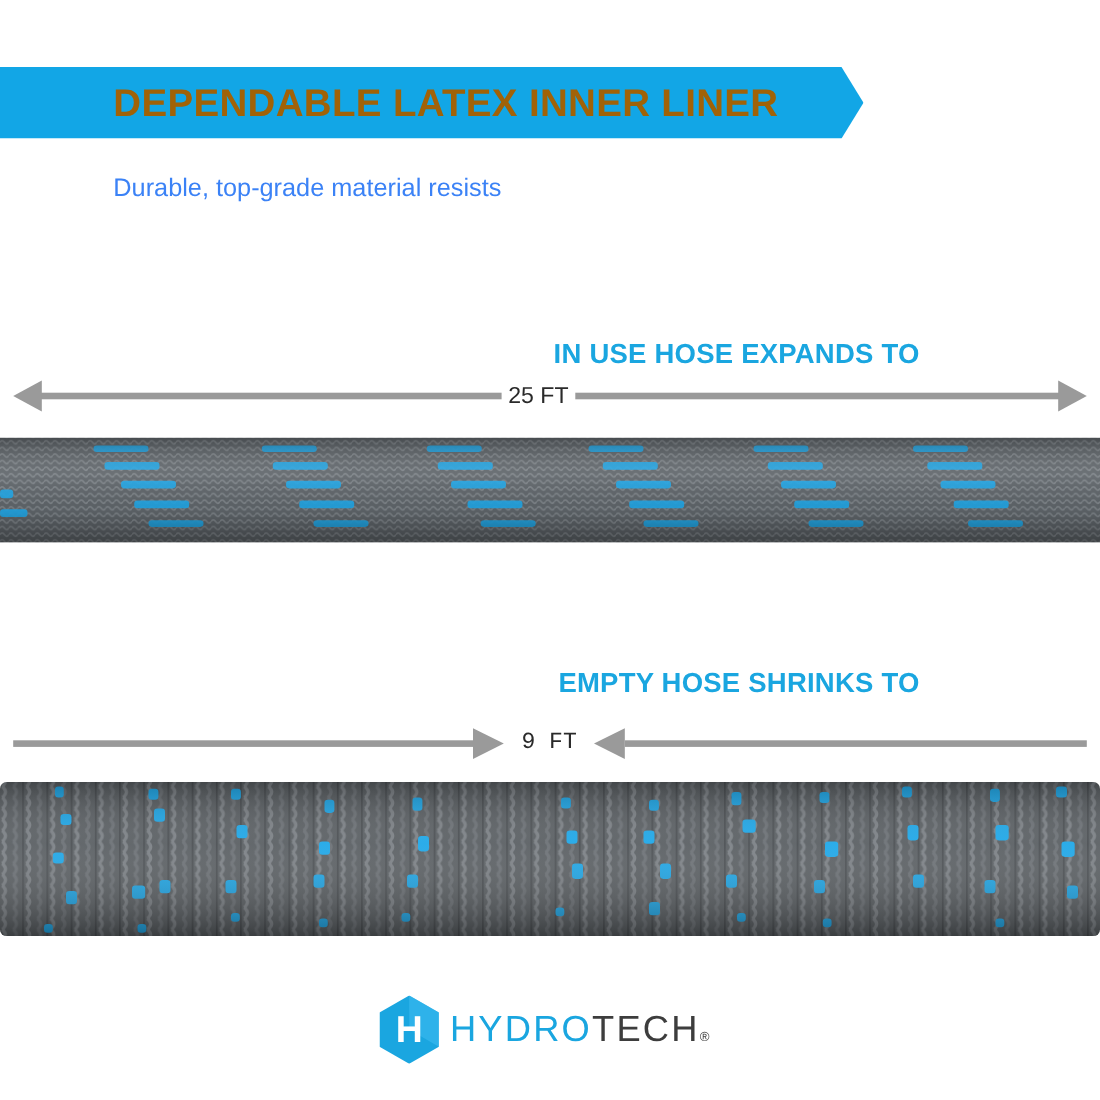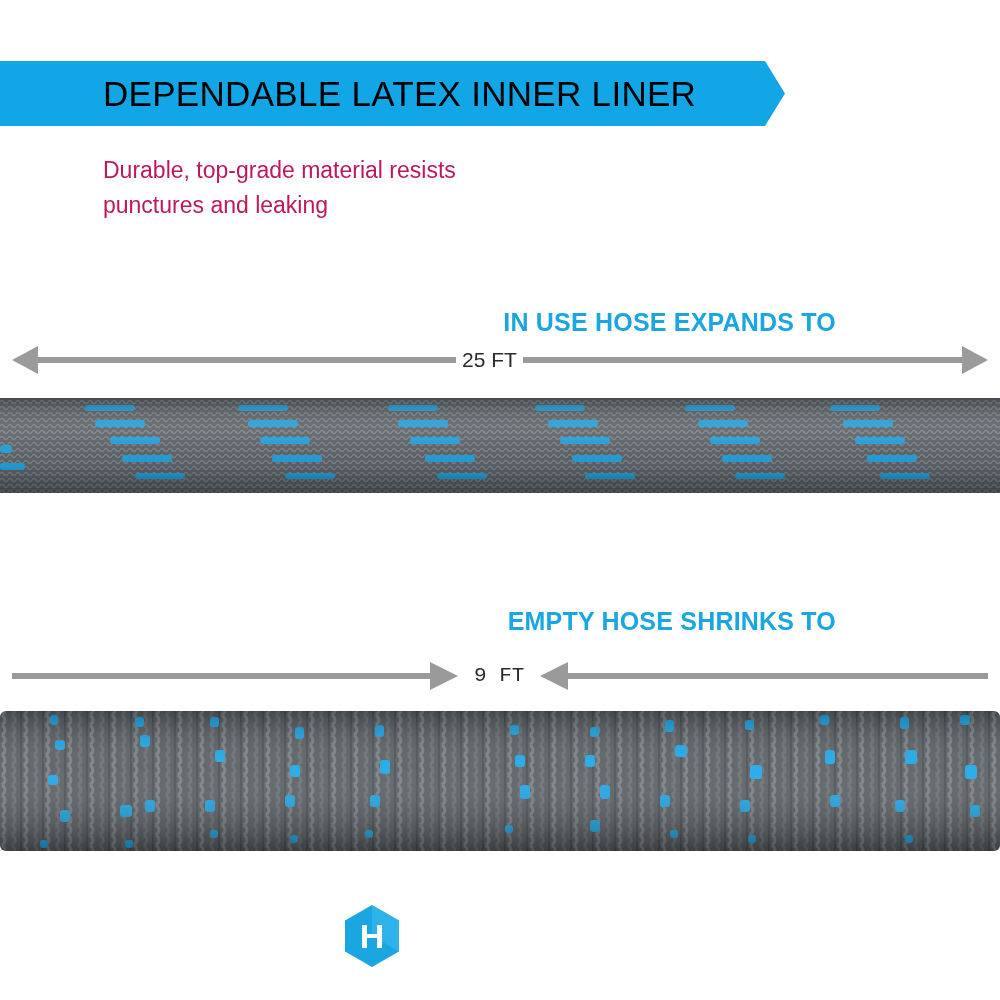--- a/index.html
+++ b/index.html
@@ -1,20 +1,20 @@
 <!DOCTYPE html>
 <html><head>
   <meta charset="utf-8">
   <style>
     html, body { margin:0; padding:0; }
     body { width:1000px; height:1000px; background:#ffffff; position:relative; overflow:hidden; font-family:"Liberation Sans", sans-serif; }
     .banner { position:absolute; left:0; top:61px; width:785px; height:65px; }
     .banner svg { position:absolute; left:0; top:0; }
-    .banner-title { position:absolute; left:103px; top:0; height:65px; line-height:65px; color:#000000; font-size:35px; font-weight:normal; letter-spacing:0.3px; white-space:nowrap; }
-    .subtitle { position:absolute; left:103px; top:153px; width:500px; color:#be185d; font-size:23px; line-height:35px; }
+    .banner-title { position:absolute; left:103px; top:0; height:65px; line-height:65px; color:#a16207; font-size:35px; font-weight:bold; letter-spacing:0.3px; white-space:nowrap; }
+    .subtitle { position:absolute; left:103px; top:153px; width:500px; color:#3b82f6; font-size:23px; line-height:35px; }
     .section-label { position:absolute; left:0; width:836px; text-align:right; color:#1aa6e0; font-size:25px; font-weight:bold; letter-spacing:0.2px; }
     .measure { position:absolute; left:0; width:1000px; height:40px; }
     .measure svg { position:absolute; left:0; top:0; }
     .measure-text { position:absolute; top:0; height:40px; line-height:40px; font-size:21px; color:#2a2a2a; background:#ffffff; padding:0 6px; }
     .hose { position:absolute; left:0; width:1000px; }
     .hose svg { display:block; }
     .logo { position:absolute; left:345px; top:905px; height:60px; width:320px; }
     .logo-hex { position:absolute; left:0; top:0; }
     .logo-h { position:absolute; left:0; top:0; width:54px; height:62px; line-height:62px; text-align:center; color:#ffffff; font-weight:bold; font-size:34px; }
     .logo-word { position:absolute; left:64px; top:10px; font-size:33px; line-height:40px; letter-spacing:2px; white-space:nowrap; }
@@ -27,21 +27,20 @@
 
 <div class="banner">
   <svg width="785" height="65">
     <polygon points="0,0 765,0 785,32.5 765,65 0,65" fill="#12a6e6"></polygon>
   </svg>
   <div class="banner-title">DEPENDABLE LATEX INNER LINER</div>
 </div>
 
 <div class="subtitle">
   <div>Durable, top-grade material resists</div>
-  <div>punctures and leaking</div>
 </div>
 
 <div class="section-label" style="top:308px;">IN USE HOSE EXPANDS TO</div>
 <div class="measure" style="top:340px;">
   <svg width="1000" height="40">
     <rect x="30" y="17" width="940" height="6" fill="#9a9a9a"></rect>
     <polygon points="12,20 38,6 38,34" fill="#9a9a9a"></polygon>
     <polygon points="988,20 962,6 962,34" fill="#9a9a9a"></polygon>
   </svg>
   <span class="measure-text" style="left:456px;">25 FT</span>
@@ -180,13 +179,16 @@
     <rect x="0" y="6" width="1000" height="140" rx="6" fill="url(#shade2)"></rect>
   </svg>
 </div>
 
 <div class="logo">
   <svg class="logo-hex" width="54" height="62">
     <polygon points="27,0 54,15.5 54,46.5 27,62 0,46.5 0,15.5" fill="#1aa6e0"></polygon>
     <polygon points="27,0 54,15.5 54,46.5 27,31" fill="#3cbaf0" opacity="0.6"></polygon>
   </svg>
   <div class="logo-h">H</div>
+  <div class="logo-word">
+    <span class="logo-hydro">HYDRO</span><span class="logo-tech">TECH</span><span class="logo-reg">®</span>
+  </div>
 </div>
 
 </body></html>

